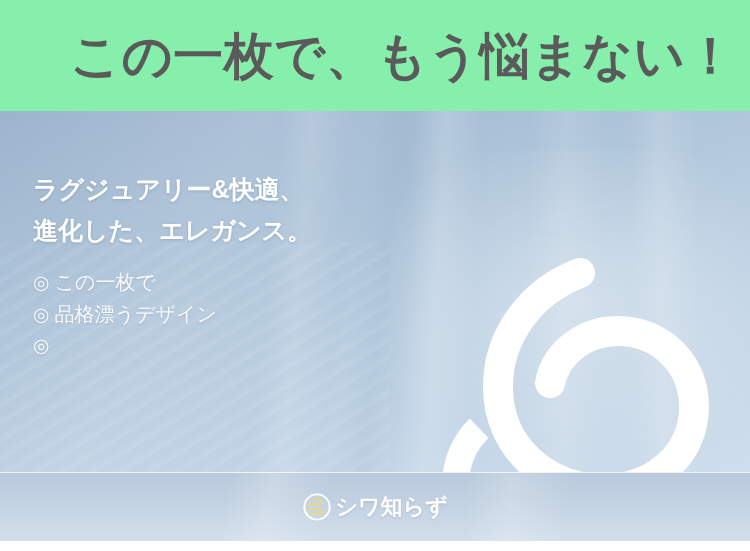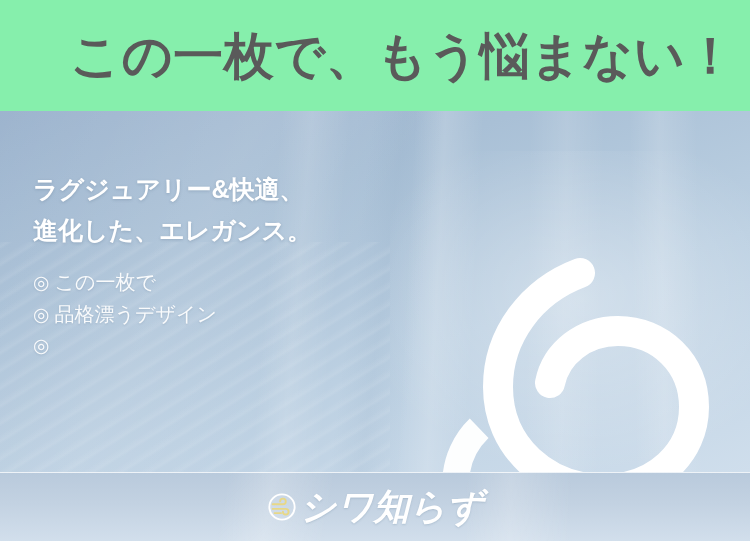--- a/index.html
+++ b/index.html
@@ -157,27 +157,26 @@
     width: 1px;
     background: rgba(255,255,255,0.75);
   }
   .feature-icon {
     width: 30px; height: 30px;
     flex: 0 0 auto;
     margin-right: 3px;
     display: block;
   }
   .feature-label {
-    font-size: 36px;
+    font-size: 22px;
     font-weight: bold;
     color: #ffffff;
     line-height: 1;
     white-space: nowrap;
     text-shadow: 0 1px 2px rgba(110,135,160,0.30);
-    font-style: italic;
   }
 
   
   .bottom-strip {
     position: absolute;
     left: 0; top: 541px;
     width: 750px; height: 10px;
     background: #ffffff;
   }
 </style>

